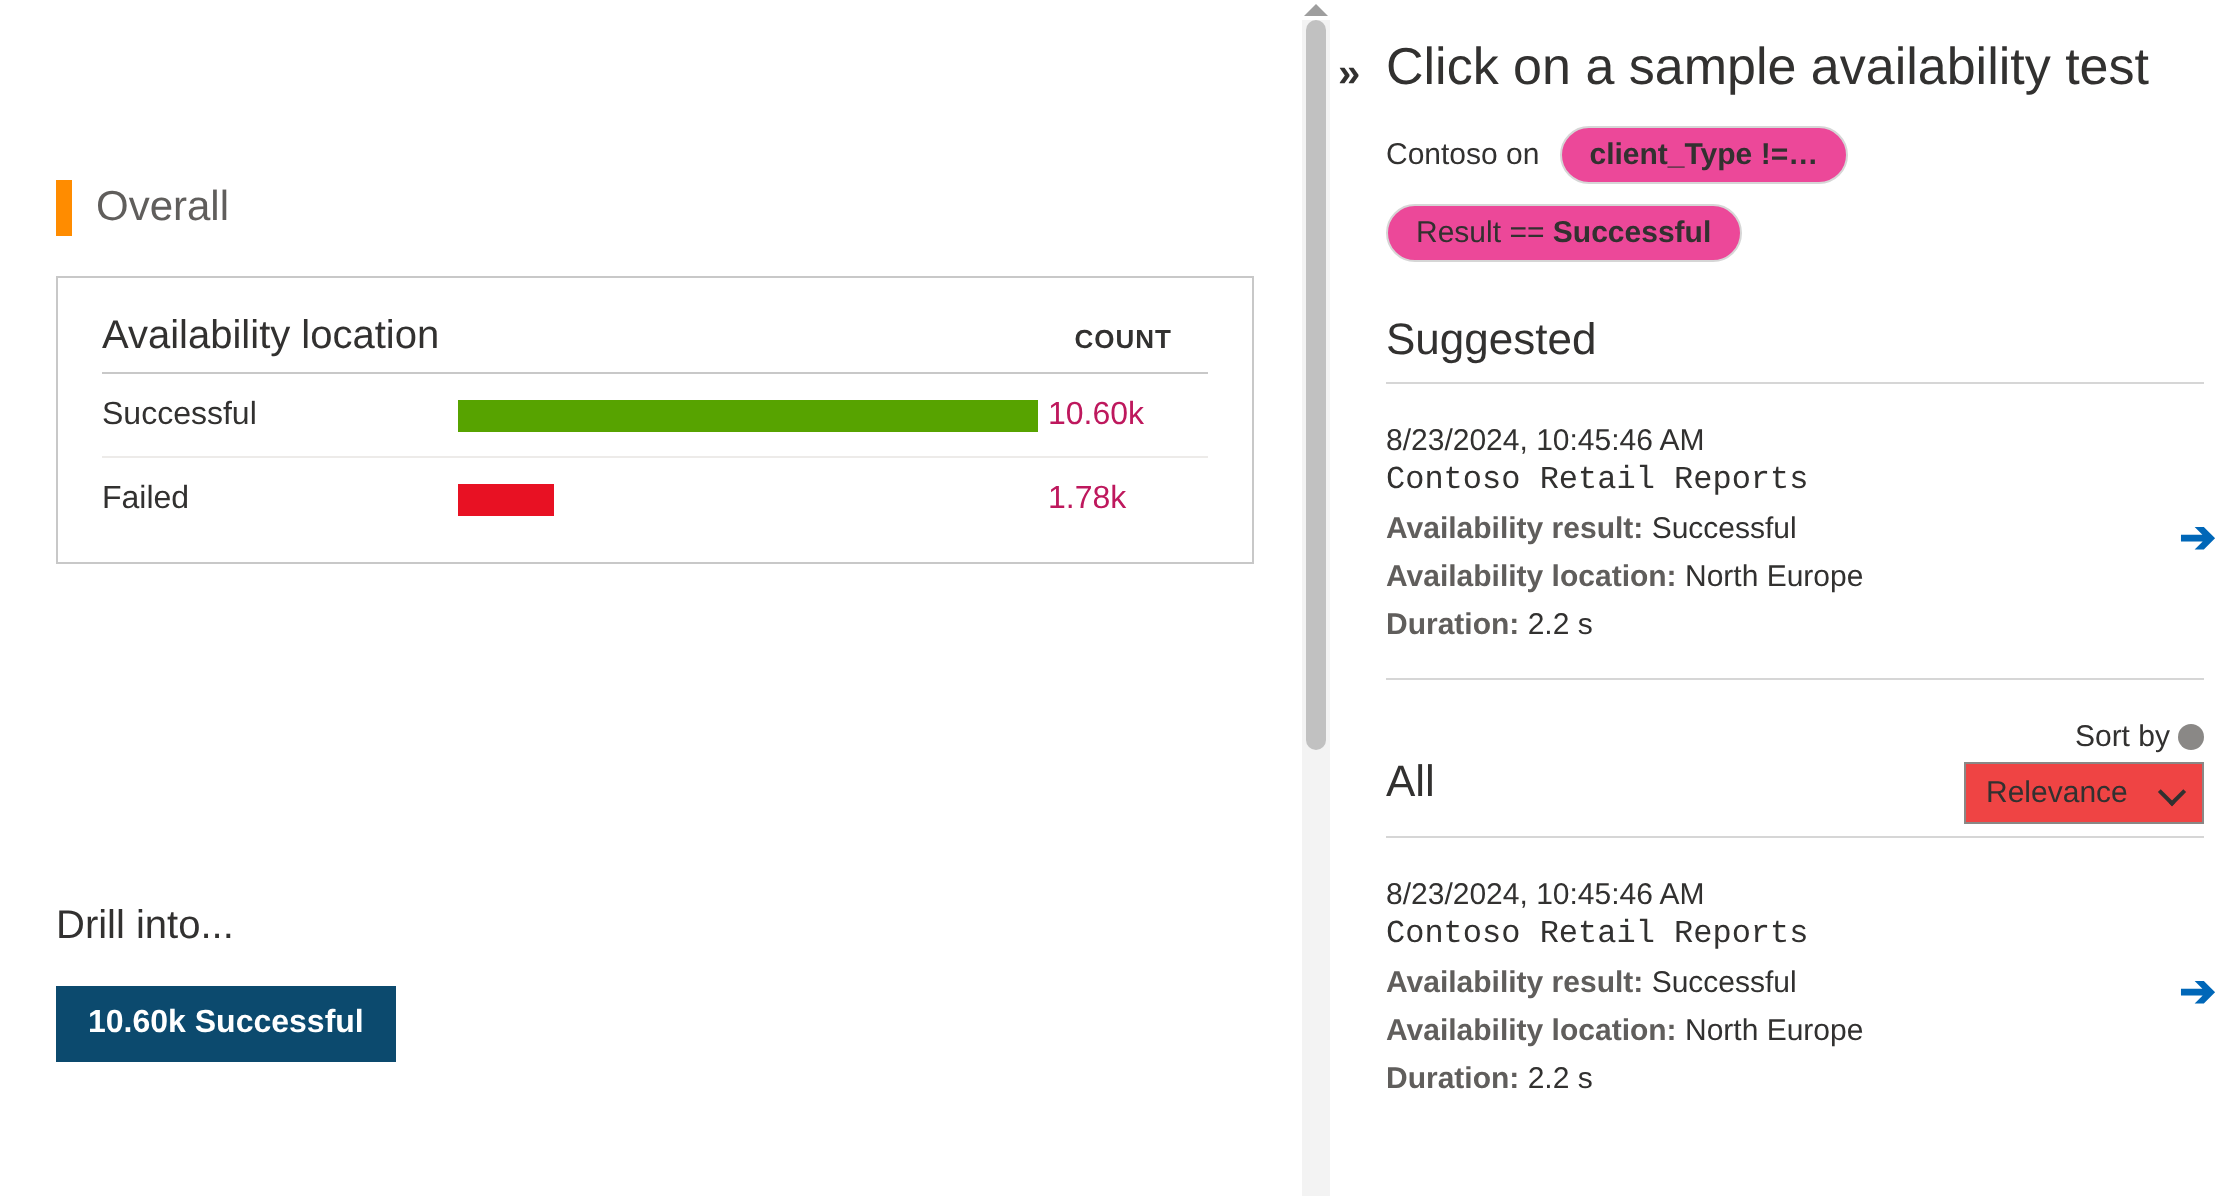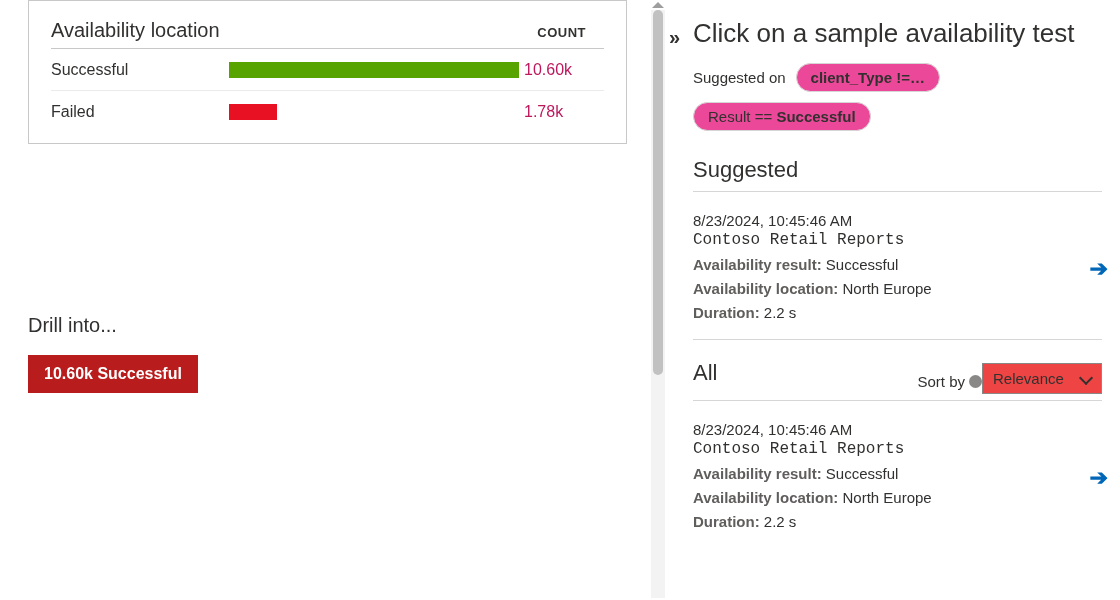--- a/index.html
+++ b/index.html
@@ -126,21 +126,21 @@
     .drill-label {
       font-size: 20px;
       font-weight: 400;
       margin-bottom: 18px;
     }
     .drill-buttons {
       display: flex;
       gap: 18px;
     }
     .drill-btn {
-      background: #b91c1c;
+      background: #0c4a6e;
       color: #fff;
       border: none;
       padding: 10px 16px;
       font-size: 16px;
       font-weight: 600;
       cursor: pointer;
     }
     
     .right {
       flex: 1;
@@ -220,21 +220,21 @@
       font-weight: bold;
     }
     .all-header {
       display: flex;
       justify-content: space-between;
       align-items: flex-end;
       margin-top: 10px;
     }
     .sort-wrap {
       display: flex;
-      flex-direction: row;
+      flex-direction: column;
       align-items: flex-end;
     }
     .sort-label {
       font-size: 15px;
       color: #323130;
       margin-bottom: 4px;
       display: flex;
       align-items: center;
       gap: 4px;
     }
@@ -262,20 +262,24 @@
       border-bottom: 2px solid #323130;
       transform: rotate(45deg);
       margin-top: -4px;
     }
   </style>
 </head>
 <body>
 
 <div class="left">
 
+  <div class="section-header">
+    <div class="orange-bar"></div>
+    <h2>Overall</h2>
+  </div>
 
   <div class="card">
     <div class="card-title-row">
       <div class="card-title">Availability location</div>
       <div class="count-hdr">COUNT</div>
     </div>
 
     <div class="result-row">
       <div class="result-label">Successful</div>
       <div class="bar-cell">
@@ -307,21 +311,21 @@
     </div>
   </div>
 </div>
 
 <div class="right">
   <span class="collapse-icon">»</span>
 
   <h1>Click on a sample availability test</h1>
 
   <div class="filters">
-    <span class="filters-label">Suggested on</span>
+    <span class="filters-label">Contoso on</span>
     <span class="chip">
       <span class="val">client_Type</span>
       <span class="val"> </span><span class="val">!=</span><span class="val">…</span>
     </span>
     <span class="chip">
       <span class="op">Result</span>
       <span class="op"> </span><span class="op">==</span><span> </span><span class="val">Successful</span>
     </span>
   </div>
 

